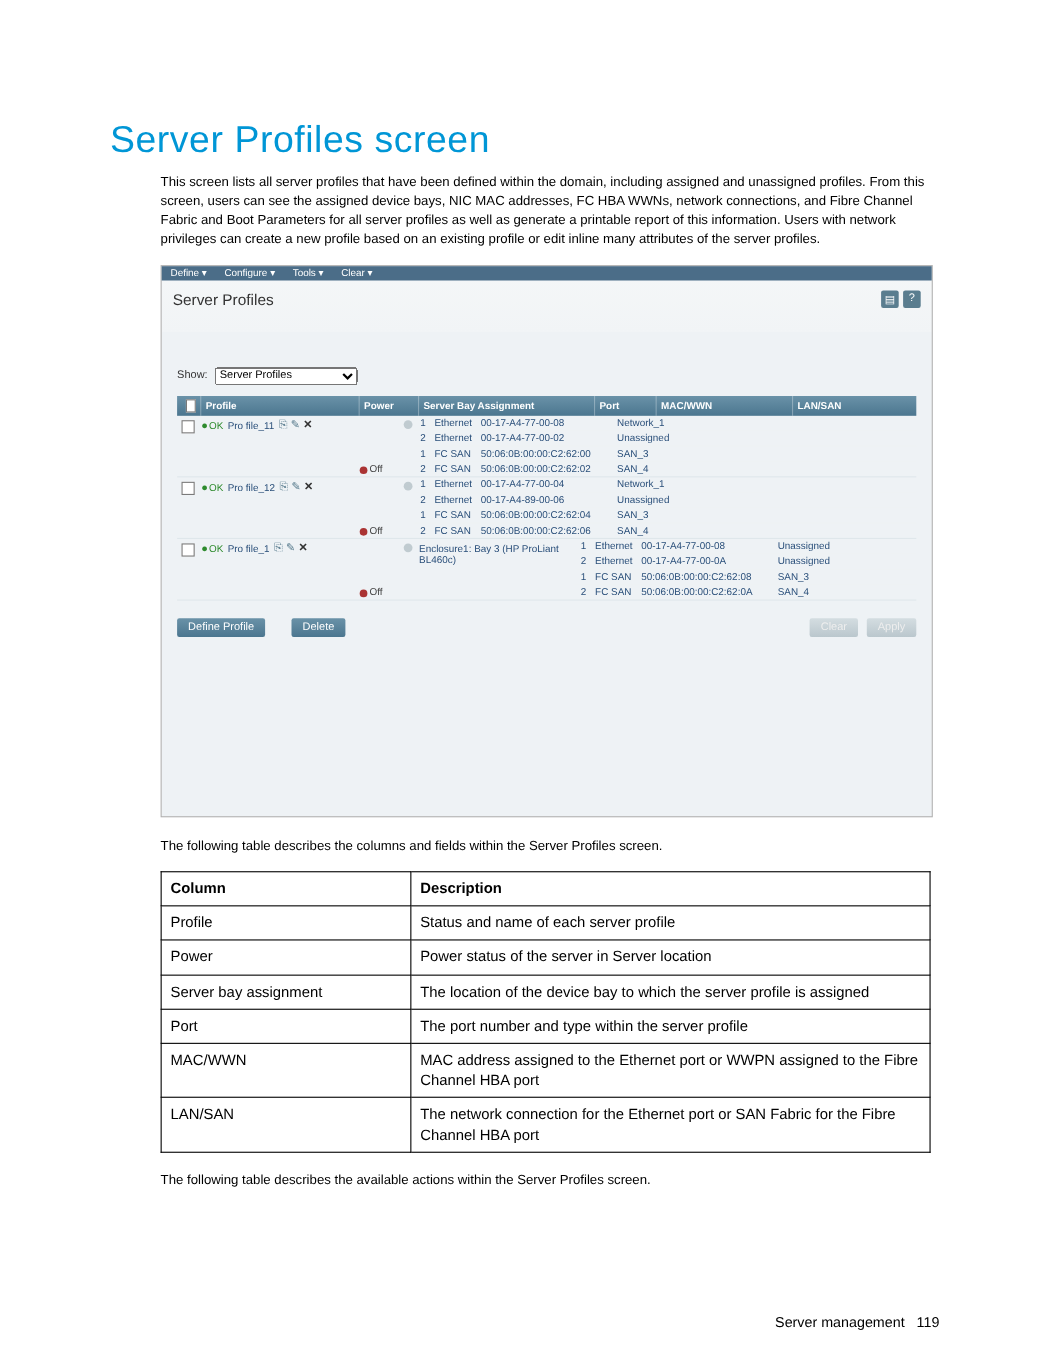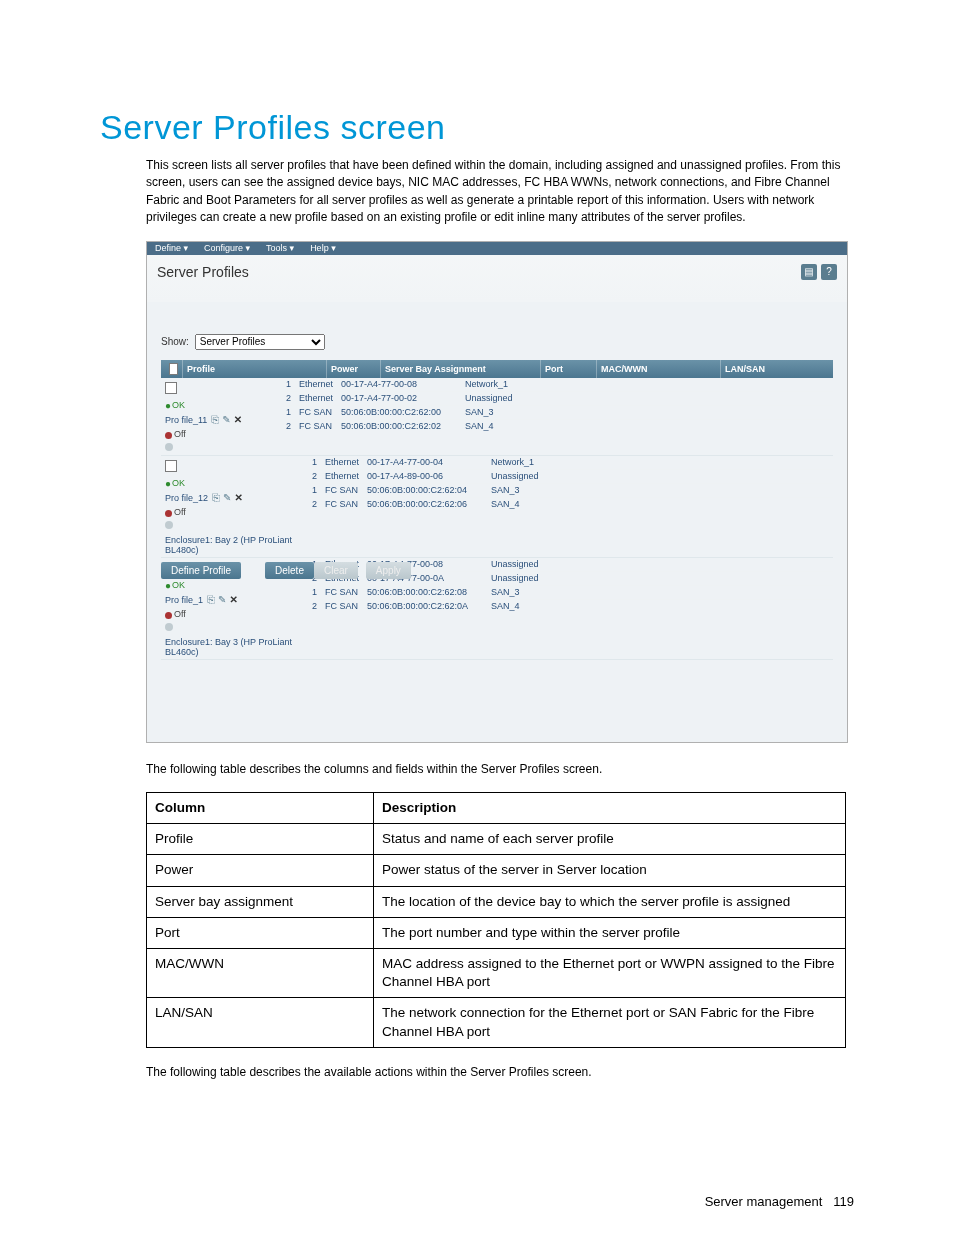--- a/index.html
+++ b/index.html
@@ -19,21 +19,21 @@
   .hc { box-sizing:border-box; border-right:1px solid rgba(255,255,255,0.3); height:100%; display:flex; align-items:center; padding:0 4px; overflow:hidden; }
   .hc.chk { width:18px; }
   .hc.profile { width:120px; }
   .hc.power { width:40px; }
   .hc.bay { width:160px; }
   .hc.port { width:56px; }
   .hc.mac { width:124px; }
   .hc.lan { flex:1; border-right:none; }
   .ss-body { position:absolute; top:136px; left:14px; right:14px; }
   .ss-group { display:flex; border-bottom:1px solid #dfe7eb; }
-  .ss-left { display:flex; padding-top:2px;flex-direction:column; }
+  .ss-left { display:flex; padding-top:2px; }
   .cell { box-sizing:border-box; padding:2px 4px; font-size:9px; color:#2a4f7a; }
   .cell.chk { width:18px; }
   .cell.status { width:24px; }
   .cell.profile { width:120px; display:flex; gap:4px; align-items:flex-start; }
   .profile a { color:#2a4f7a; text-decoration:none; }
   .cell.power { width:40px; display:flex; gap:2px; align-items:flex-end; color:#444;}
   .cell.uid { width:14px; }
   .cell.bay { width:146px; color:#2a4f7a; }
   .ss-ports { flex:1; }
   .port-row { display:flex; border-bottom:1px solid #eef2f4; height:13px; align-items:center;}
@@ -43,21 +43,21 @@
   .pc.type { width:42px; }
   .pc.mac { width:124px; }
   .pc.lan { flex:1; }
   .status-ok { color:#2e8b2e; font-size:9px; display:flex; align-items:center; gap:1px; }
   .status-ok::before { content:"●"; color:#2e8b2e; font-size:10px;}
   .prof-icons { display:flex; gap:3px; align-items:center; }
   .prof-icons span { font-size:10px; color:#5a7d8f; line-height:1; }
   .prof-icons .del { color:#333; font-weight:bold;}
   .pwr-dot { width:7px; height:7px; border-radius:50%; background:#a33; display:inline-block;}
   .uid-dot { width:8px; height:8px; border-radius:50%; background:#c0cbd0; display:inline-block;}
-  .ss-actions { position:absolute; top:320px; left:14px; right:14px; display:flex; }
+  .ss-actions { position:absolute; top:320px; left:14px; right:14px; display:flex; justify-content:space-between; }
   .ss-btn { background:linear-gradient(#6a92a8,#4b768f); color:#fff; font-size:10px; padding:3px 10px; border-radius:2px; }
   .ss-btn.grey { background:linear-gradient(#d4dde1,#bac7cd); color:#eee; }
   .ss-btns-right { display:flex; gap:8px; }
   .chkbox { width:10px; height:10px; border:1px solid #7a7a7a; display:inline-block; background:#fff; }
 
   .desc-table { border-collapse: collapse; width: 700px; margin-left: 46px; font-size: 13.5px; }
   .desc-table th, .desc-table td { border: 1px solid #000; padding: 6px 8px; text-align: left; vertical-align: top; line-height:1.35;}
   .desc-table th { font-weight: bold; }
 
   .footer { position:absolute; bottom:40px; right:100px; font-size:13px; }
@@ -67,21 +67,21 @@
 
 <div class="page">
   <h1 class="title">Server Profiles screen</h1>
   <p class="body-text">This screen lists all server profiles that have been defined within the domain, including assigned and unassigned profiles. From this screen, users can see the assigned device bays, NIC MAC addresses, FC HBA WWNs, network connections, and Fibre Channel Fabric and Boot Parameters for all server profiles as well as generate a printable report of this information. Users with network privileges can create a new profile based on an existing profile or edit inline many attributes of the server profiles.</p>
 
   <div class="screenshot">
     <div class="ss-menubar">
       <span>Define ▾</span>
       <span>Configure ▾</span>
       <span>Tools ▾</span>
-      <span>Help ▾</span>
+      <span>Clear ▾</span>
     </div>
     <div class="ss-title-row">
       <div class="ss-title">Server Profiles</div>
       <div class="ss-ticons">
         <div class="ss-ticon">▤</div>
         <div class="ss-ticon">?</div>
       </div>
     </div>
     <div class="ss-show">
       <span>Show:</span>
@@ -158,21 +158,20 @@
                 <span>⎘</span>
                 <span>✎</span>
                 <span class="del">✕</span>
               </span>
             </div>
             <div class="cell power">
               <span class="pwr-dot"></span>
               <span>Off</span>
             </div>
             <div class="cell uid"><span class="uid-dot"></span></div>
-            <div class="cell bay">Enclosure1: Bay 2 (HP ProLiant BL480c)</div>
           </div>
           <div class="ss-ports">
             <div class="port-row">
               <div class="pc num">1</div>
               <div class="pc type">Ethernet</div>
               <div class="pc mac">00-17-A4-77-00-04</div>
               <div class="pc lan">Network_1</div>
             </div>
             <div class="port-row">
               <div class="pc num">2</div>

